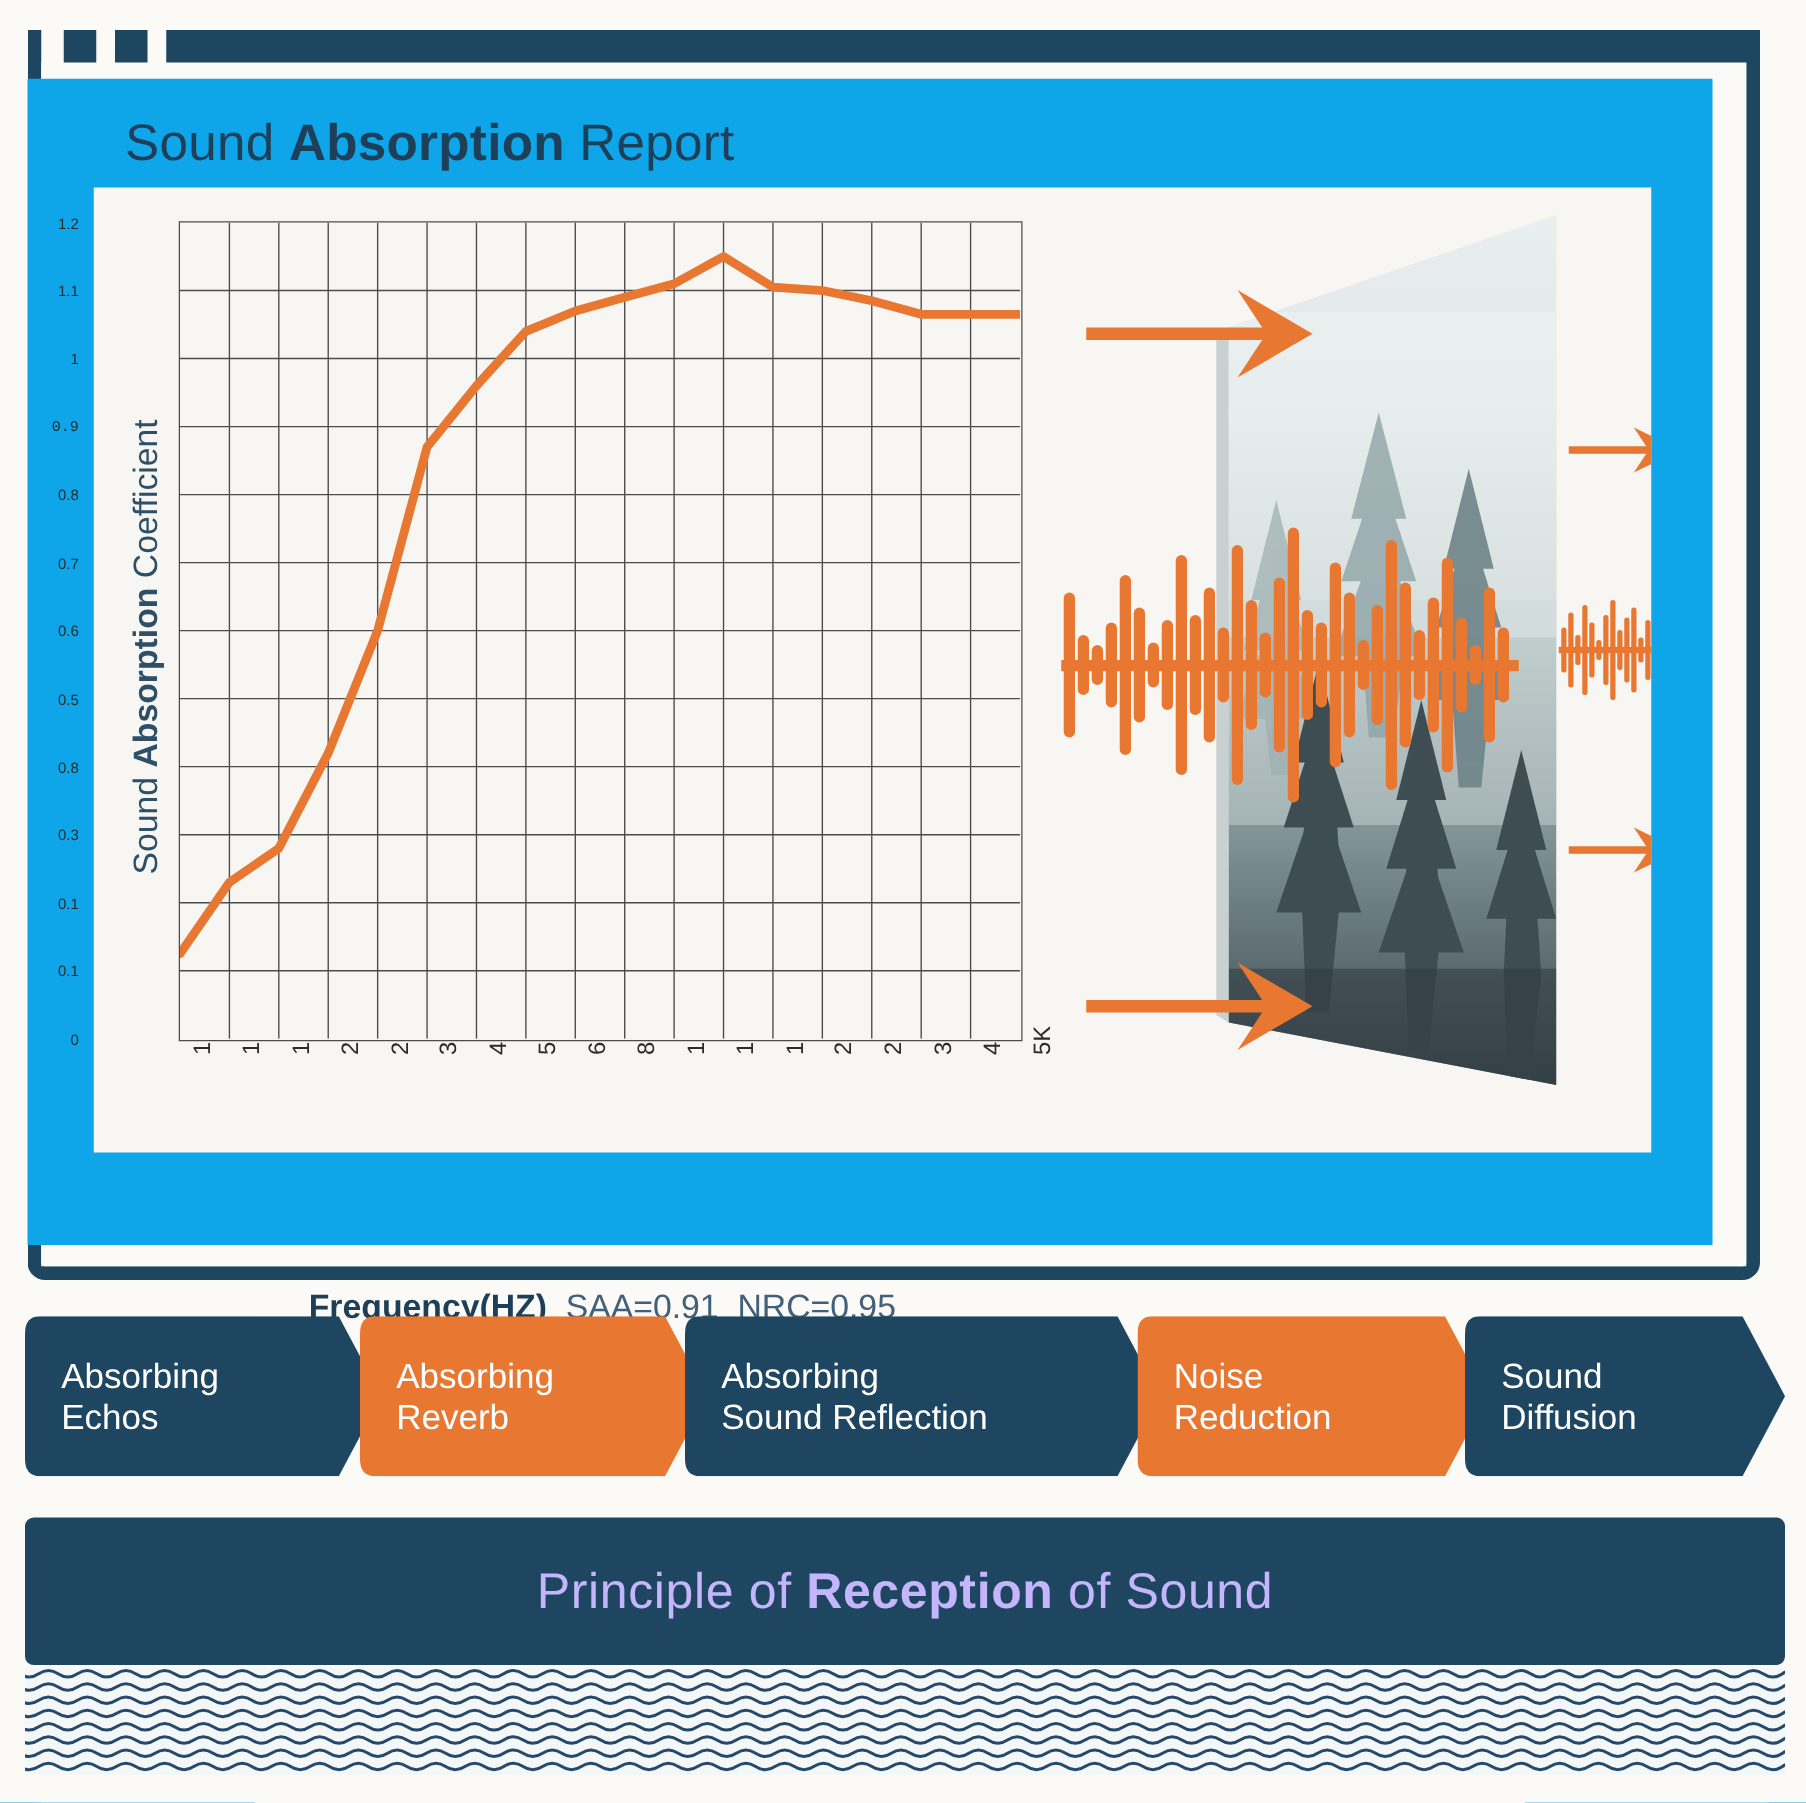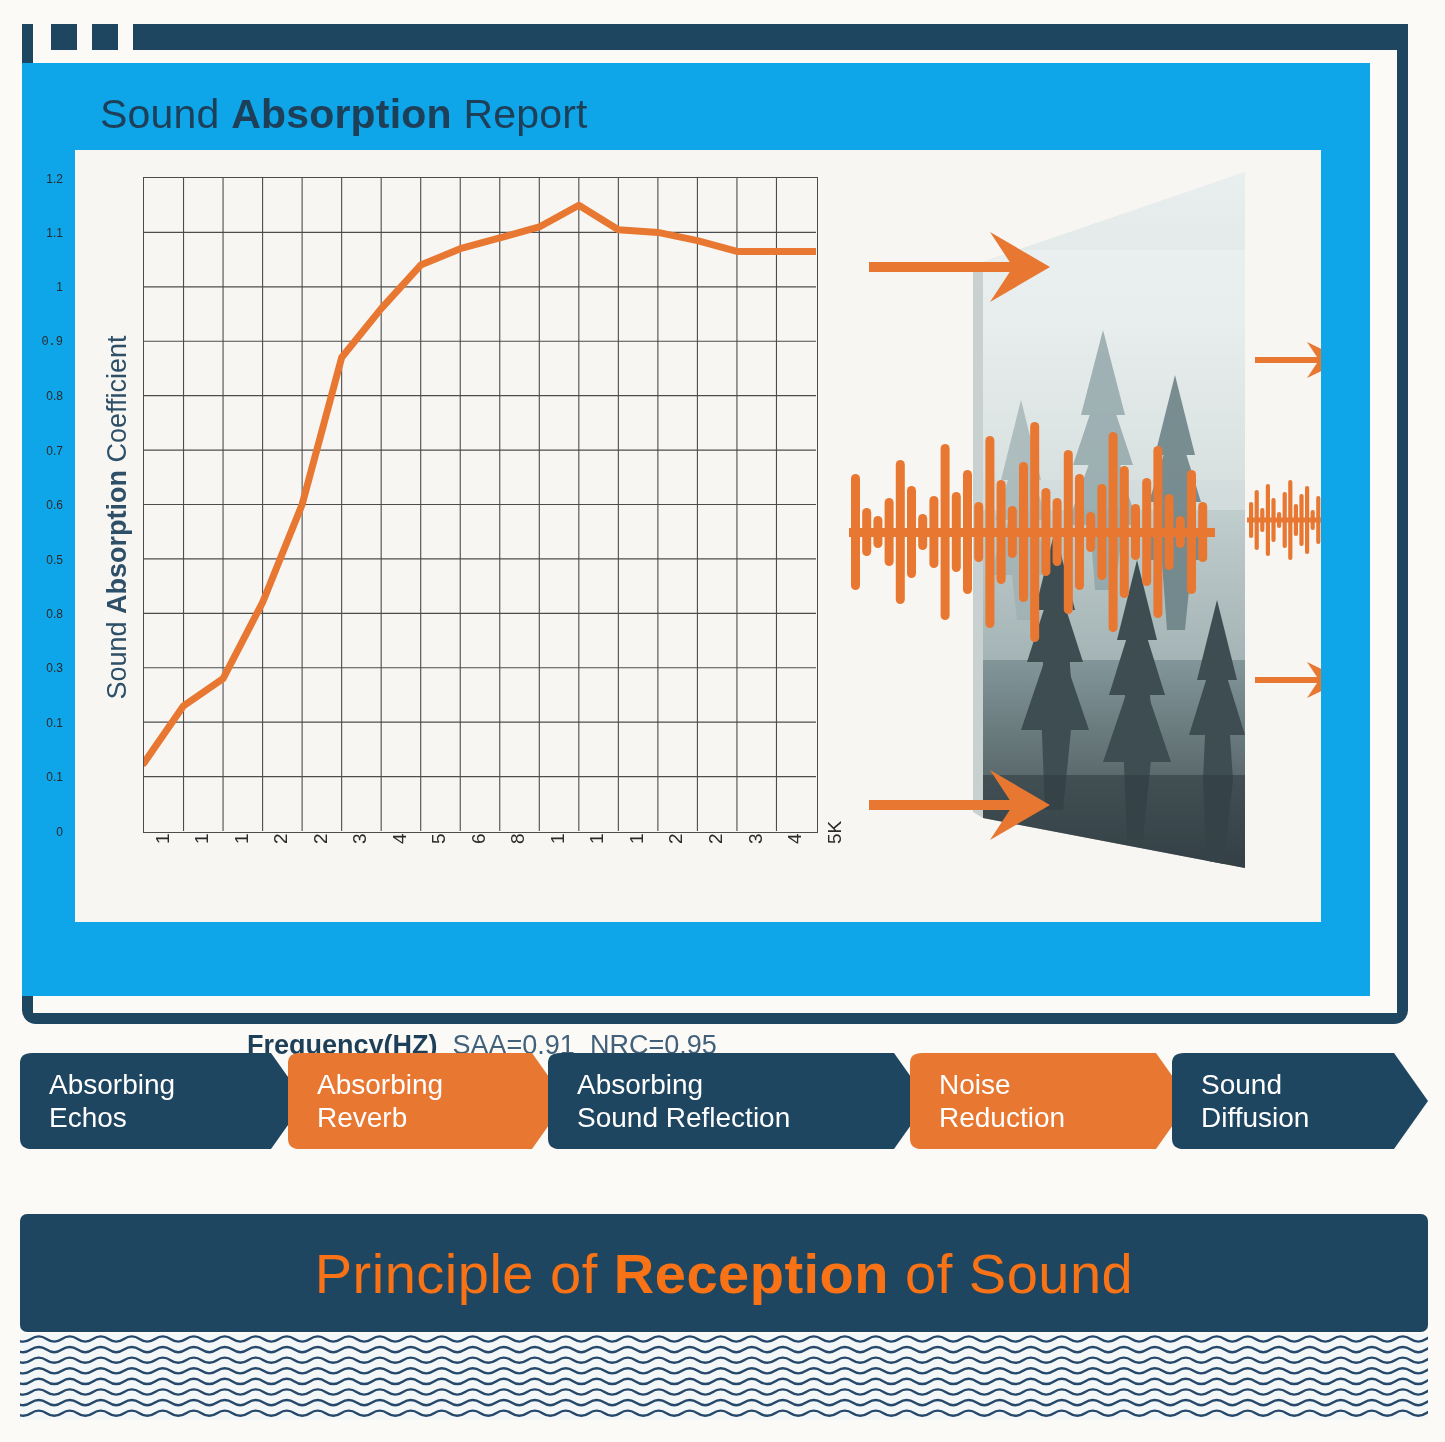--- a/index.html
+++ b/index.html
@@ -104,38 +104,38 @@
   
   #illus{
     position:absolute;left:770px;top:0;width:476px;height:772px;
   }
 
   
   #badges{
     position:absolute;left:0px;top:1053px;width:1445px;height:112px;
   }
   .badge{
-    position:absolute;top:0;height:96px;
+    position:absolute;top:0;height:128px;
     display:flex;align-items:center;
     color:#ffffff;font-size:28px;line-height:1.18;
     padding-left:29px;box-sizing:border-box;
   }
   .badge .txt{position:relative;z-index:2;white-space:pre-line;}
   .badge .shape{
     position:absolute;left:0;top:0;width:100%;height:100%;z-index:1;
   }
 
   
   #bottom-banner{
     position:absolute;left:20px;top:1214px;width:1408px;height:118px;
     background:#1f4661;border-radius:7px;
     display:flex;align-items:center;justify-content:center;
   }
   #bottom-title{
-    color:#f97316;font-size:56px;font-weight:400;white-space:nowrap;
+    color:#c4b5fd;font-size:40px;font-weight:400;white-space:nowrap;
     letter-spacing:.5px;
   }
   #bottom-title b{font-weight:700;}
 
   
   #wave-footer{
     position:absolute;left:20px;top:1334px;width:1408px;height:86px;
     overflow:hidden;
   }
 </style>

